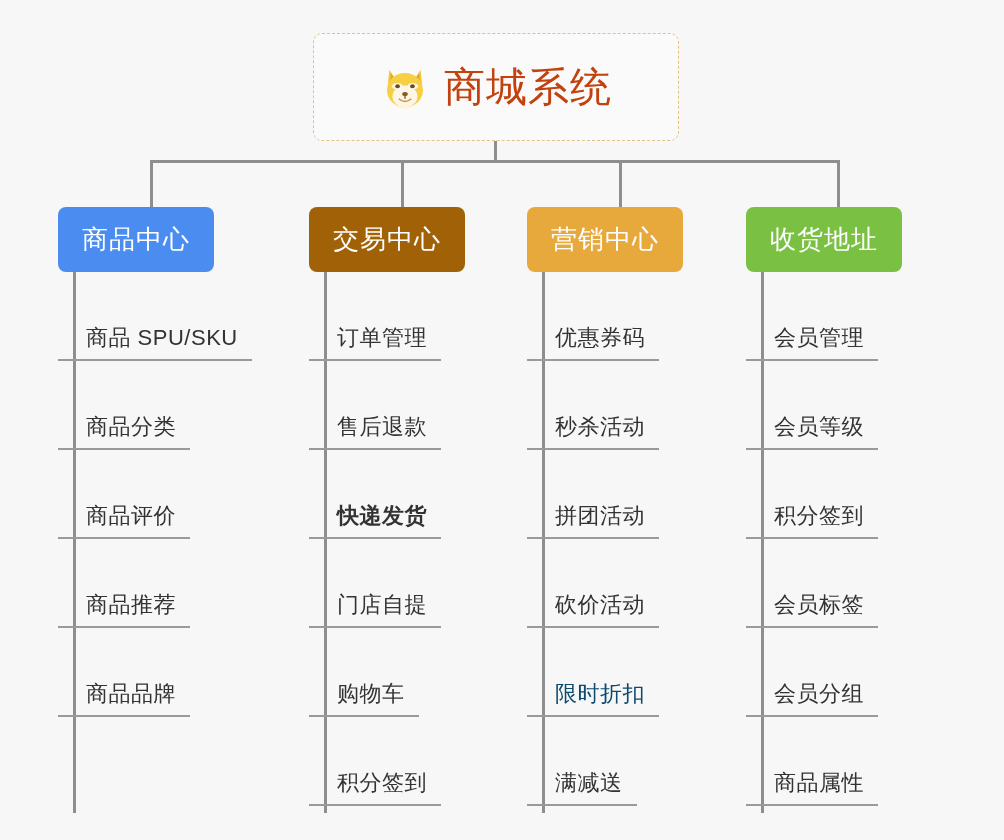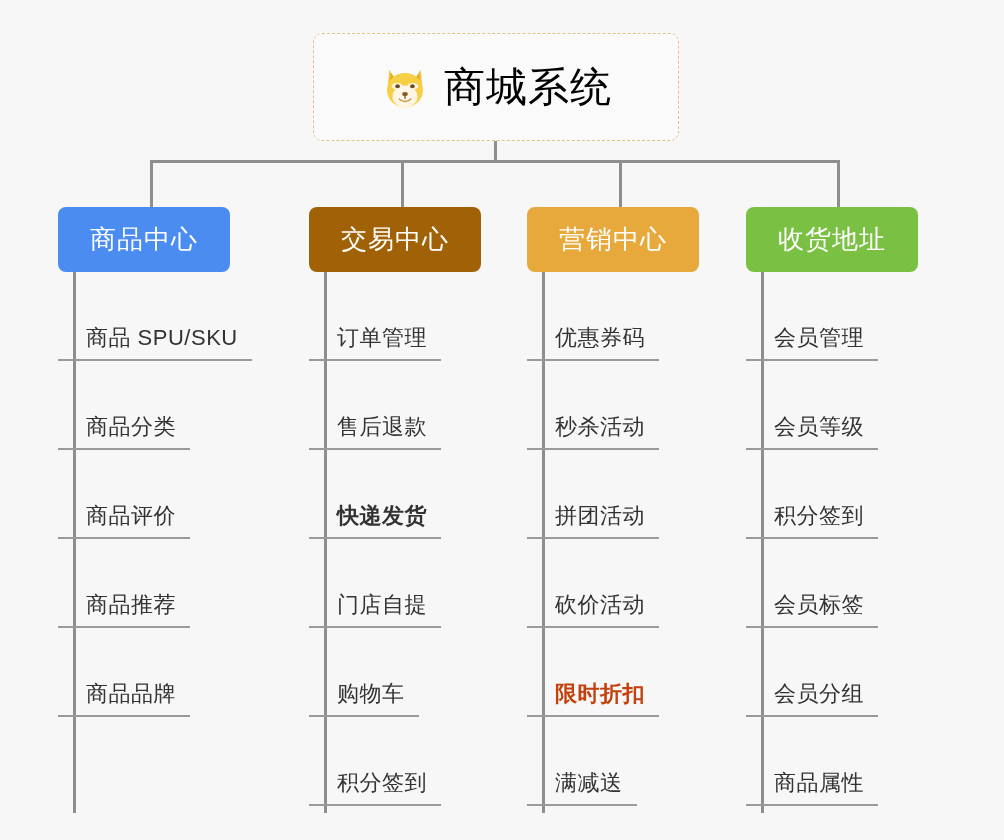--- a/index.html
+++ b/index.html
@@ -57,21 +57,21 @@
   }
   .conn-v { width: 3px; }
   .conn-h { height: 3px; }
 
   
   .column {
     position: absolute;
     top: 207px;
   }
   .cat-header {
-    width: 172px;
+    width: 156px;
     height: 65px;
     border-radius: 8px;
     display: flex;
     align-items: center;
     justify-content: center;
     color: #ffffff;
     font-size: 26px;
     letter-spacing: 1px;
     box-sizing: border-box;
   }
@@ -131,21 +131,21 @@
         <ellipse cx="32" cy="44" rx="16" ry="14" fill="#fdf6e6"></ellipse>
         <ellipse cx="22" cy="31" rx="7" ry="4" fill="#fdf6e6"></ellipse>
         <ellipse cx="42" cy="31" rx="7" ry="4" fill="#fdf6e6"></ellipse>
         <ellipse cx="22.5" cy="31" rx="3" ry="2.6" fill="#6b4a1d"></ellipse>
         <ellipse cx="41.5" cy="31" rx="3" ry="2.6" fill="#6b4a1d"></ellipse>
         <ellipse cx="32" cy="41" rx="3.6" ry="2.6" fill="#8a5a23"></ellipse>
         <path d="M32 43 L32 47" stroke="#8a5a23" stroke-width="1.8" fill="none"></path>
         <path d="M24 47 q8 7 16 0" stroke="#c98f3a" stroke-width="1.8" fill="none"></path>
       </svg>
     </span>
-    <span class="root-title" style="color: #000000;">商城系统</span>
+    <span class="root-title" style="color: #c2410c;">商城系统</span>
   </div>
 
   <div class="conn conn-v" style="left: 494px; top: 141px; height: 22px; background: rgb(142, 142, 142);"></div>
 
   <div class="conn conn-h" style="left: 150px; top: 160px; width: 690px; background: rgb(142, 142, 142);"></div>
 
   <div class="conn conn-v" style="left: 150px; top: 160px; height: 47px; background: rgb(142, 142, 142);"></div>
   <div class="conn conn-v" style="left: 401px; top: 160px; height: 47px; background: rgb(142, 142, 142);"></div>
   <div class="conn conn-v" style="left: 619px; top: 160px; height: 47px; background: rgb(142, 142, 142);"></div>
   <div class="conn conn-v" style="left: 837px; top: 160px; height: 47px; background: rgb(142, 142, 142);"></div>
@@ -213,21 +213,21 @@
       <div class="leaf">
           <span class="leaf-inner" style="border-bottom-color: rgb(154, 154, 154);"><span class="leaf-label" style="color: rgb(51, 51, 51);">秒杀活动</span></span>
         </div>
       <div class="leaf">
           <span class="leaf-inner" style="border-bottom-color: rgb(154, 154, 154);"><span class="leaf-label" style="color: rgb(51, 51, 51);">拼团活动</span></span>
         </div>
       <div class="leaf">
           <span class="leaf-inner" style="border-bottom-color: rgb(154, 154, 154);"><span class="leaf-label" style="color: rgb(51, 51, 51);">砍价活动</span></span>
         </div>
       <div class="leaf">
-          <span class="leaf-inner" style="border-bottom-color: rgb(154, 154, 154);"><span class="leaf-label" style="color: #c2410c; font-weight: bold;">限时折扣</span></span>
+          <span class="leaf-inner" style="border-bottom-color: rgb(154, 154, 154);"><span class="leaf-label" style="color: #0c4a6e;">限时折扣</span></span>
         </div>
       <div class="leaf">
           <span class="leaf-inner" style="border-bottom-color: rgb(154, 154, 154);"><span class="leaf-label" style="color: rgb(51, 51, 51);">满减送</span></span>
         </div>
     </div>
   </div>
 
   <div class="column c3">
     <div class="cat-header" style="background: rgb(122, 193, 67);">
       <span>收货地址</span>

